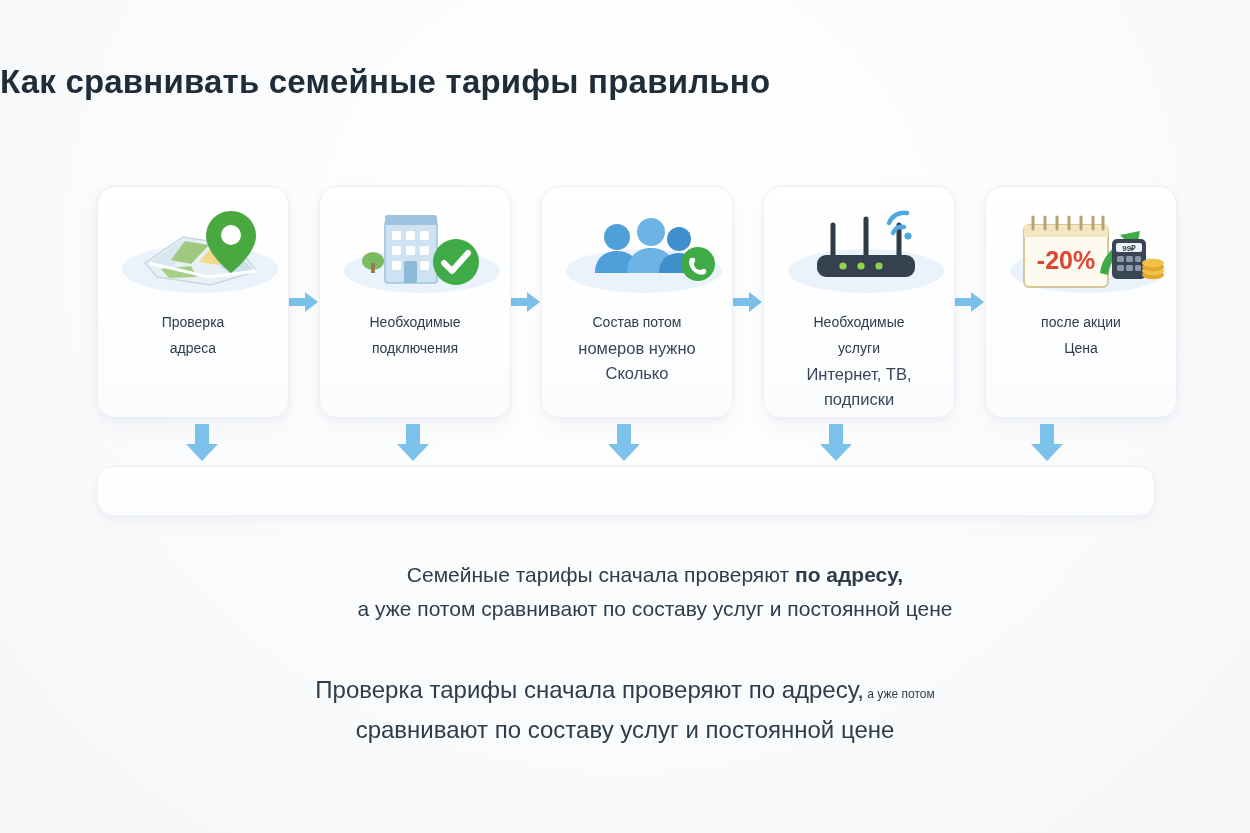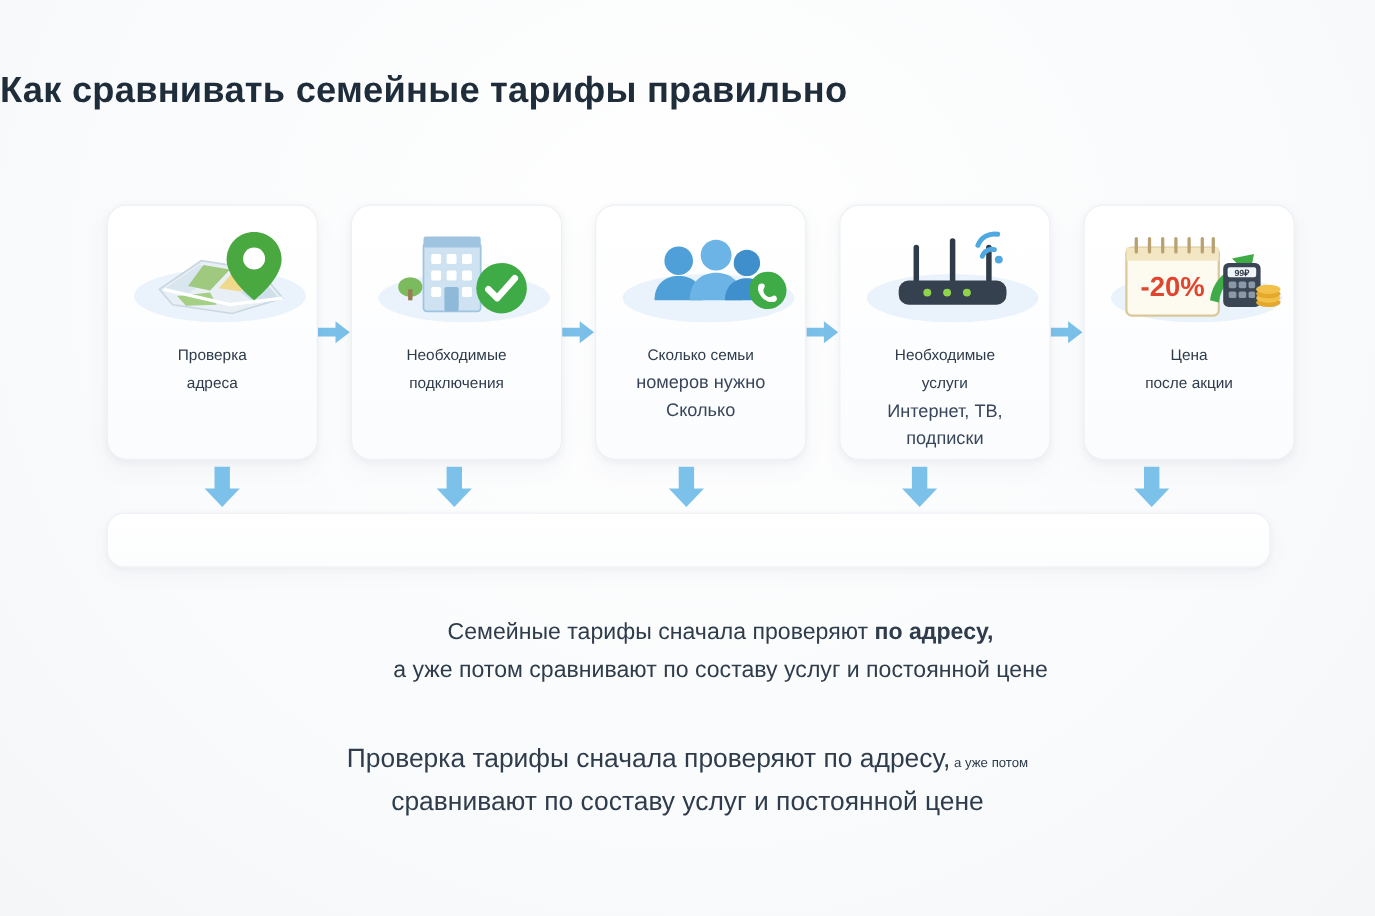--- a/index.html
+++ b/index.html
@@ -258,21 +258,21 @@
             <circle cx="84" cy="20" r="12" fill="#3f8fcc"></circle>
             <path d="M64,54 C64,41 73,34 84,34 C95,34 104,41 104,54 Z" fill="#3f8fcc"></path>
           </g>
           <g transform="translate(122,42)">
             <circle cx="17" cy="17" r="17" fill="#3fab46"></circle>
             <path d="M10,11 C10,11 13,10 14,12 C15,14 13,15 13,17 C13,20 16,23 19,23 C21,23 22,21 24,22 C26,23 25,26 25,26 C24,28 20,28 17,27 C12,25 9,21 8,16 C8,13 9,11 10,11 Z" fill="#ffffff"></path>
           </g>
         </svg>
       </div>
       <div class="card-text">
-        <div class="card-title">Сколько семьи</div>
+        <div class="card-title">Состав потом</div>
         <div class="card-sub">номеров нужно</div>
         <div class="card-sub">Сколько</div>
       </div>
     </div>
 
     <div class="hsep">
       <svg width="30" height="22" viewBox="0 0 30 22">
         <path d="M0,7 L16,7 L16,1 L29,11 L16,21 L16,15 L0,15 Z" fill="#7cc1ea"></path>
       </svg>
     </div>
@@ -351,22 +351,22 @@
 
           <g transform="translate(142,52)">
             <ellipse cx="11" cy="18" rx="11" ry="4.2" fill="#e3a82c"></ellipse>
             <ellipse cx="11" cy="14" rx="11" ry="4.2" fill="#f2c14a"></ellipse>
             <ellipse cx="11" cy="10" rx="11" ry="4.2" fill="#e3a82c"></ellipse>
             <ellipse cx="11" cy="6" rx="11" ry="4.2" fill="#f2c14a"></ellipse>
           </g>
         </svg>
       </div>
       <div class="card-text">
+        <div class="card-title">после акции</div>
         <div class="card-title">Цена</div>
-        <div class="card-title">после акции</div>
       </div>
     </div>
 
   </div>
 
   <div class="down-arrows">
     <div class="down-arrow" style="left:87px">
       <svg width="36" height="38" viewBox="0 0 36 38">
           <path d="M11,0 L25,0 L25,20 L34,20 L18,37 L2,20 L11,20 Z" fill="#7cc1ea"></path>
         </svg>

